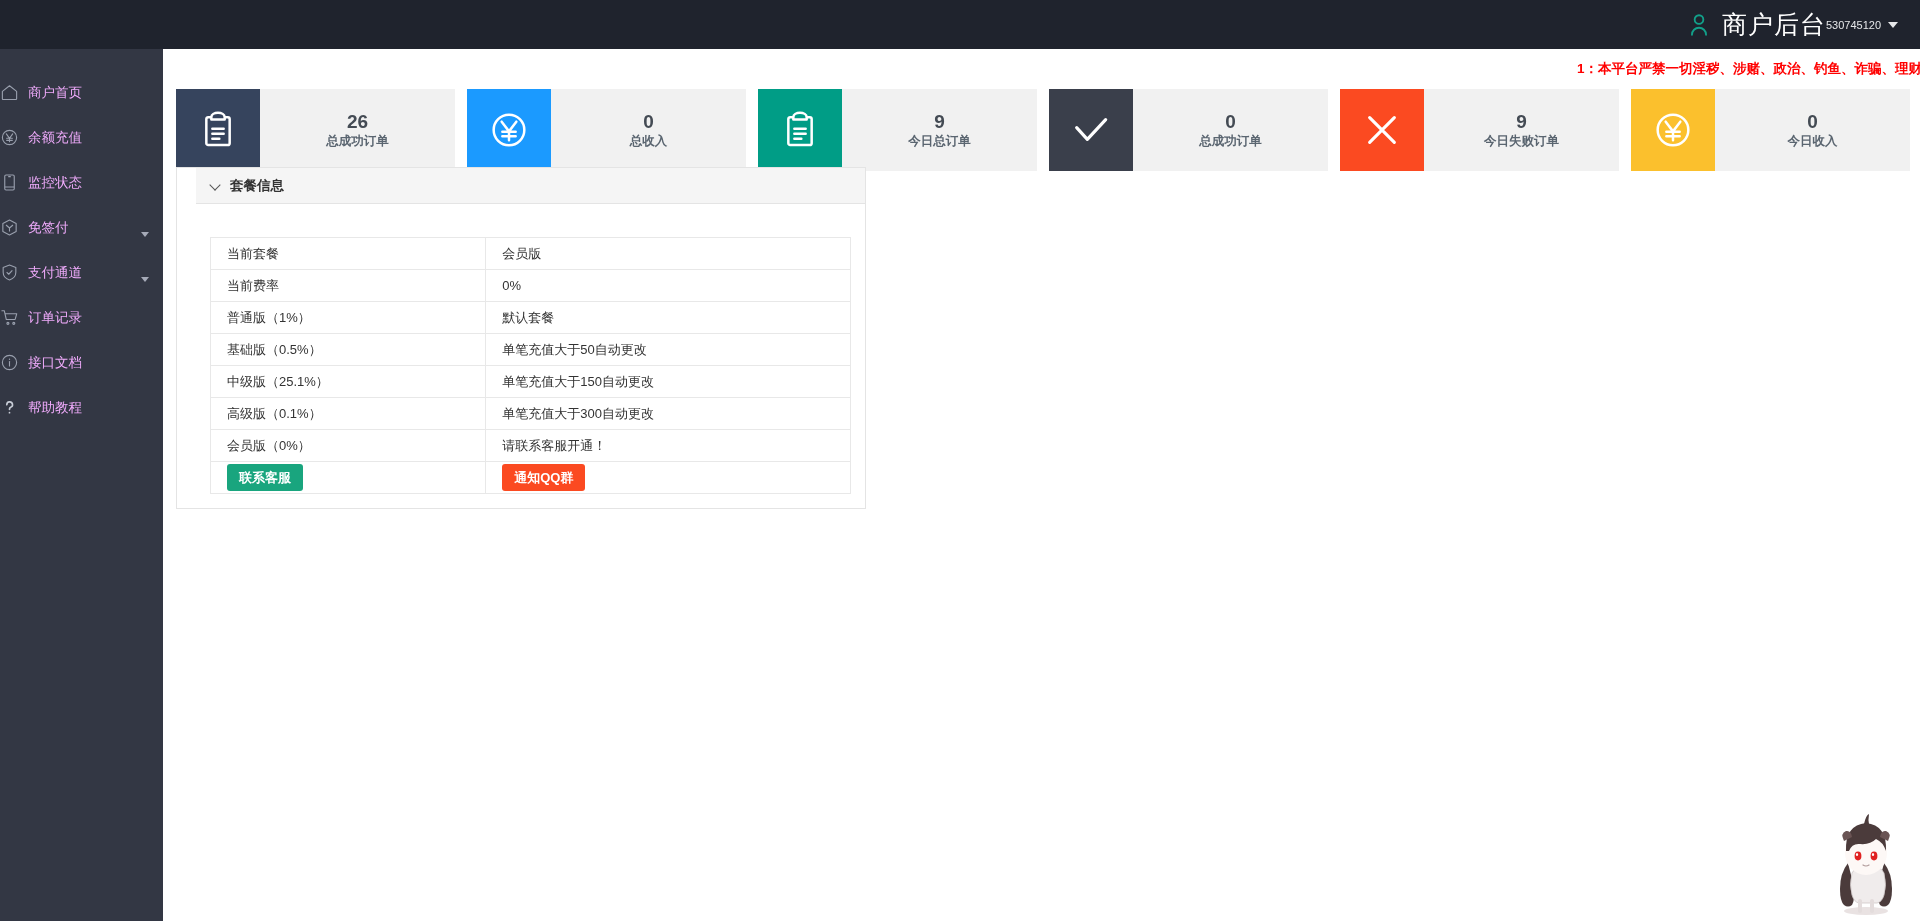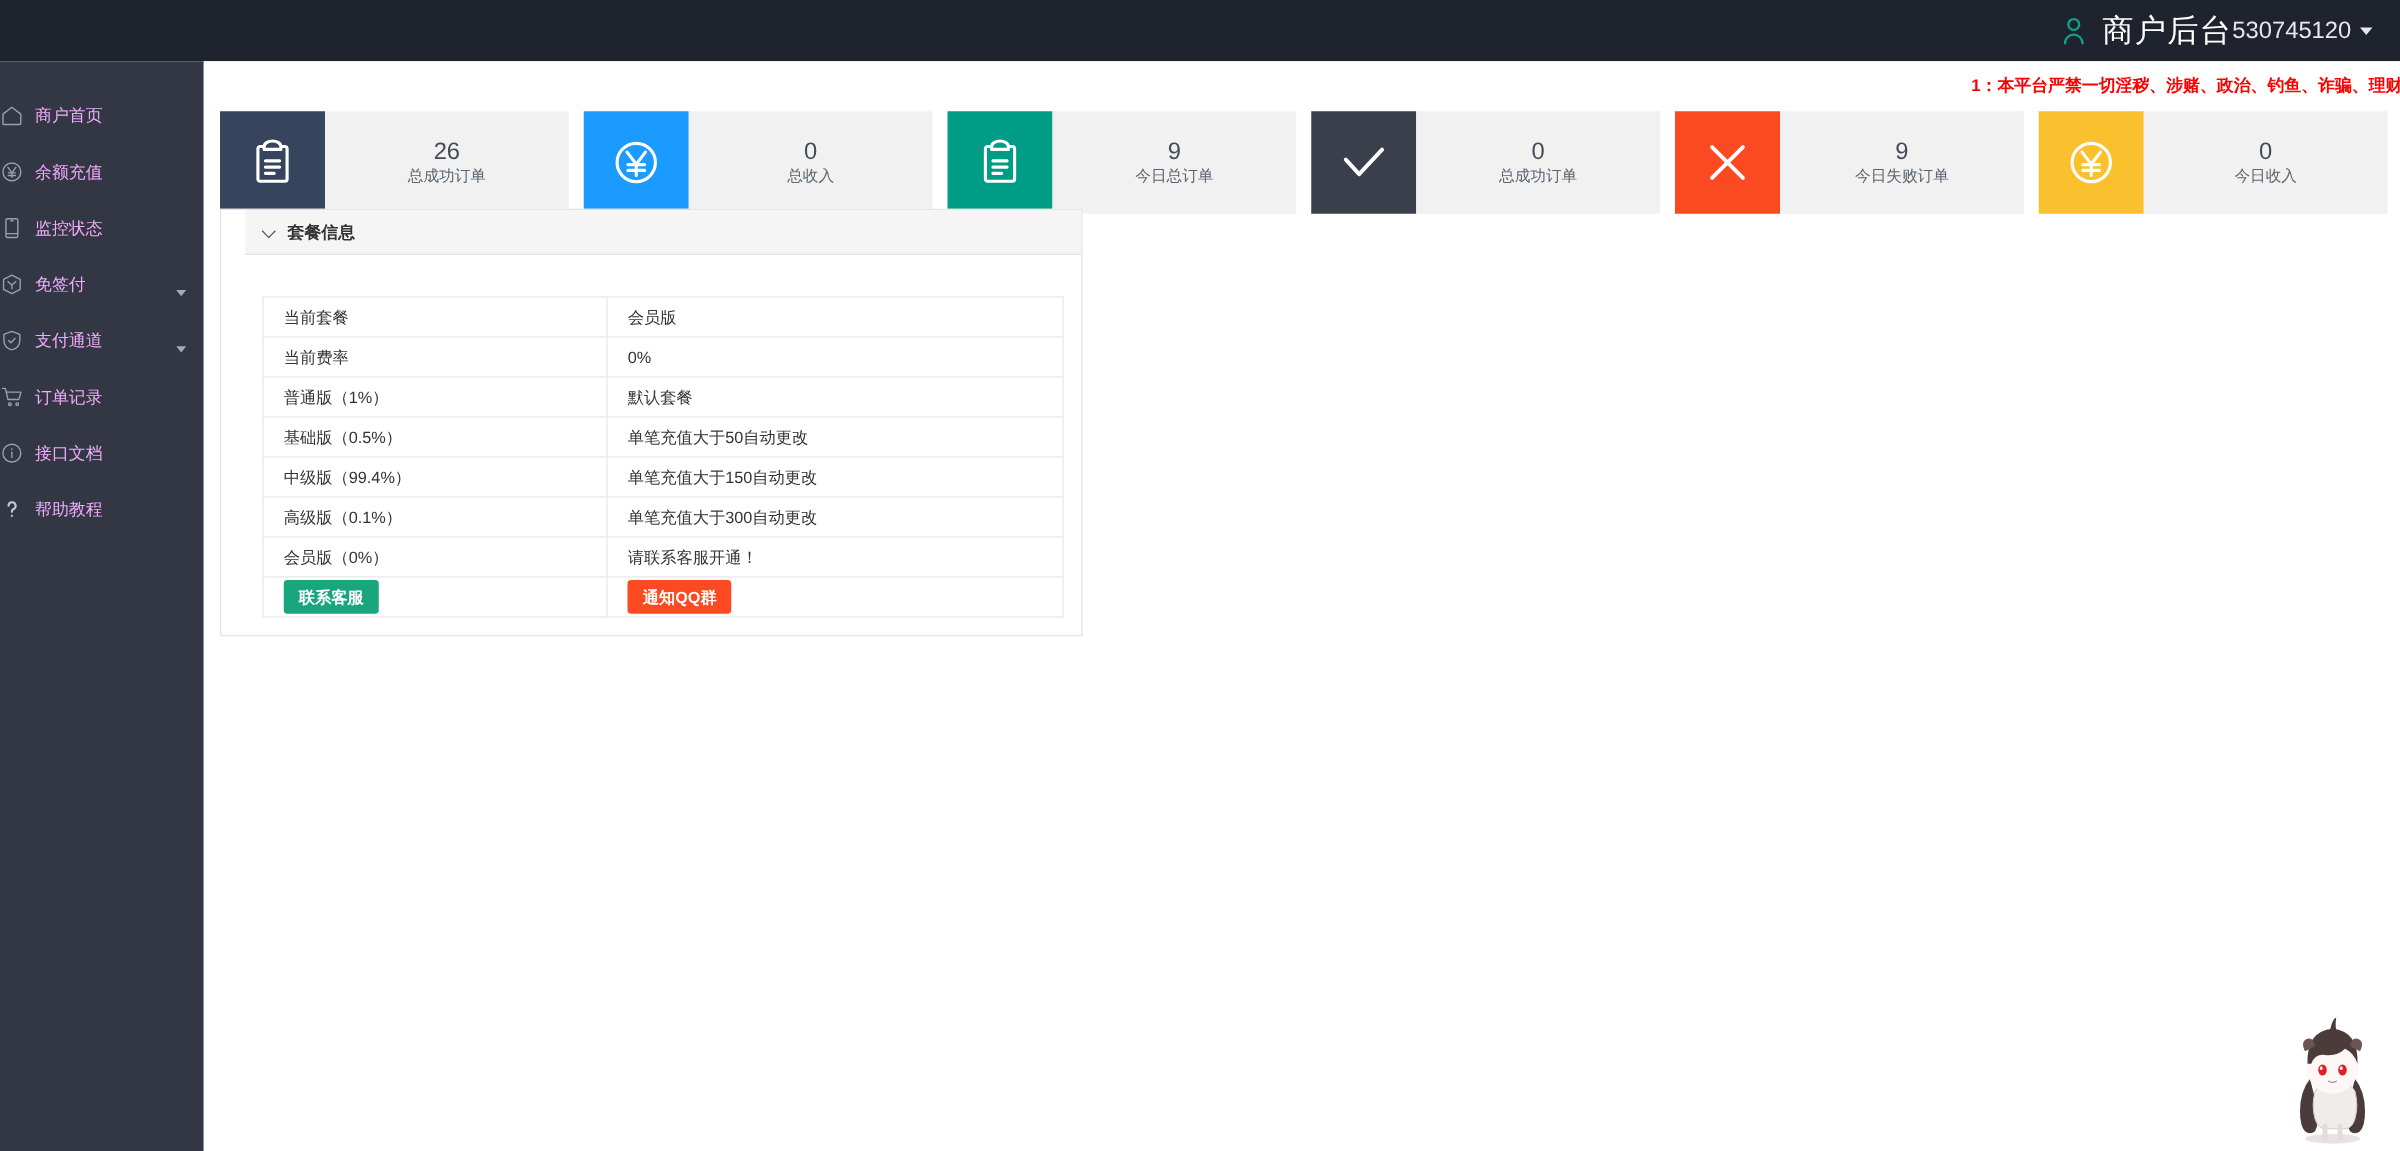--- a/index.html
+++ b/index.html
@@ -13,21 +13,21 @@
   
   .topbar {
     height: 49px; background: #1f232d; flex: 0 0 49px;
     display: flex; align-items: center; justify-content: flex-end;
     color: #ffffff;
   }
   .brand { display: flex; align-items: center; padding-left: 16px; gap: 10px; }
   .brand-icon { width: 26px; height: 26px; display: block; }
   .brand-title { font-size: 25px; font-weight: 400; letter-spacing: 1px; color: #ffffff; }
   .account { display: flex; align-items: center; gap: 7px; padding-right: 22px; cursor: pointer; }
-  .account-id { font-size: 19px; color: #e6e8ea; }
+  .account-id { font-size: 11px; color: #e6e8ea; }
   .caret-down {
     width: 0; height: 0; border-left: 5px solid transparent; border-right: 5px solid transparent;
     border-top: 6px solid #e6e8ea;
   }
 
   
   .body-row { display: flex; flex: 1 1 auto; min-height: 0; }
 
   
   .sidebar {
@@ -57,21 +57,21 @@
   .notice-text {
     color: #ff0000; font-size: 13.5px; font-weight: bold; white-space: nowrap;
     transform: translateX(353px);
   }
 
   
   .cards {
     position: absolute; top: 40px; left: 13px; right: 0;
     display: flex; gap: 12px; padding-right: 10px;
   }
-  .card { display: flex; height: 82px; flex: 1 1 0; min-width: 0; }
+  .card { display: flex; height: 82px; flex: 1 1 0; min-width: 0; font-weight: bold; }
   .card-ico {
     width: 84px; flex: 0 0 84px; display: flex; align-items: center; justify-content: center;
     color: #ffffff;
   }
   .card-ico svg { width: 40px; height: 40px; display: block; }
   .card-body {
     flex: 1 1 auto; background: #f1f1f1; display: flex; flex-direction: column;
     align-items: center; justify-content: center; gap: 2px; min-width: 0;
   }
   .card-num { font-size: 19px; color: #444b54; line-height: 1.1; }
@@ -336,21 +336,21 @@
               </tr>
               <tr>
                 <td class="k">普通版（1%）</td>
                 <td class="v">默认套餐</td>
               </tr>
               <tr>
                 <td class="k">基础版（0.5%）</td>
                 <td class="v">单笔充值大于50自动更改</td>
               </tr>
               <tr>
-                <td class="k">中级版（99.4%）</td>
+                <td class="k">中级版（25.1%）</td>
                 <td class="v">单笔充值大于150自动更改</td>
               </tr>
               <tr>
                 <td class="k">高级版（0.1%）</td>
                 <td class="v">单笔充值大于300自动更改</td>
               </tr>
               <tr>
                 <td class="k">会员版（0%）</td>
                 <td class="v">请联系客服开通！</td>
               </tr>

